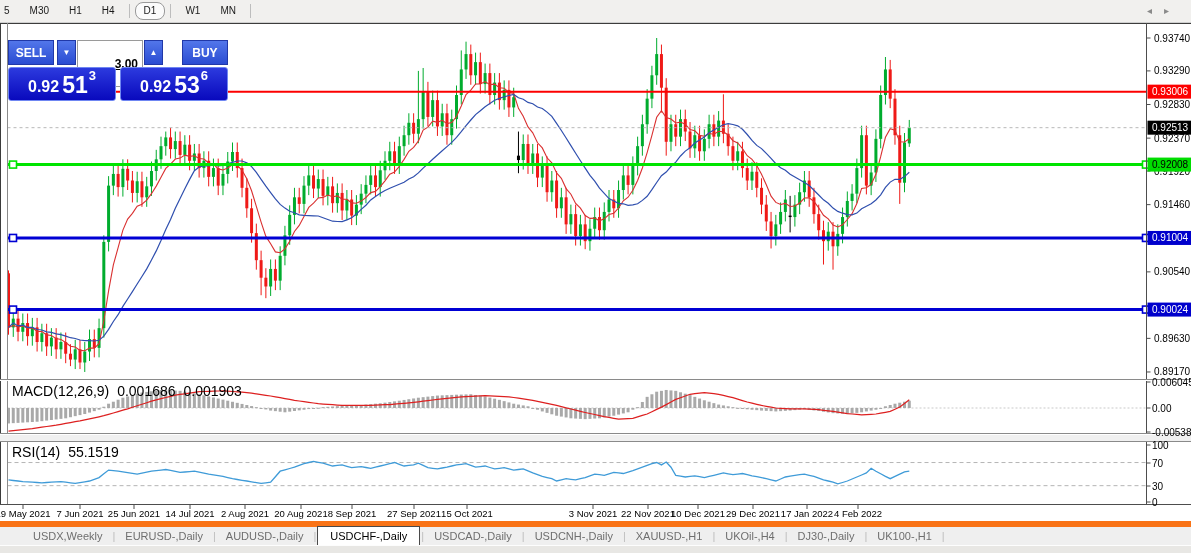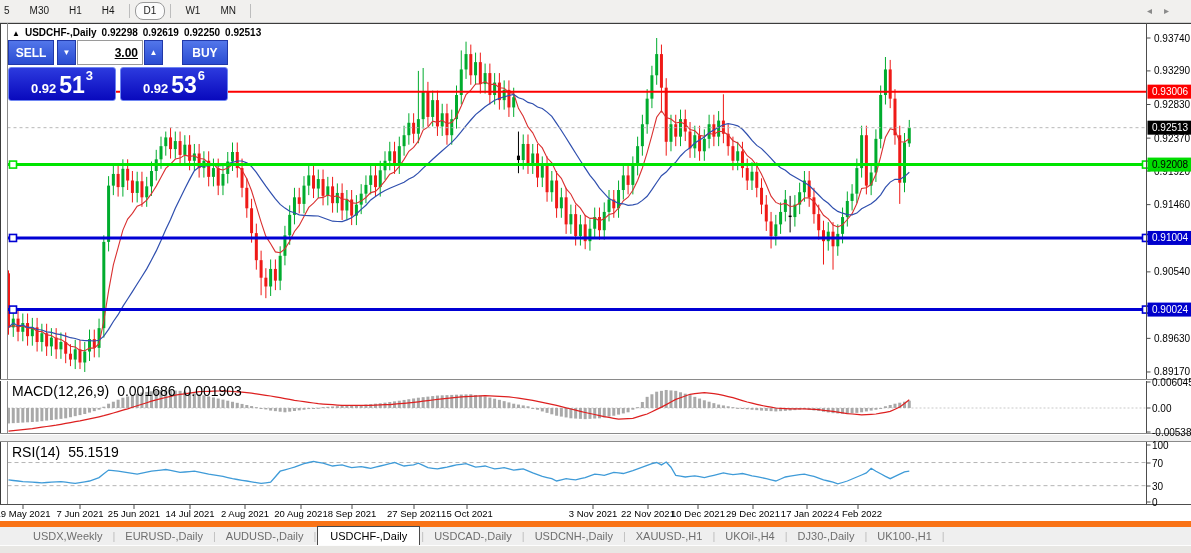--- a/index.html
+++ b/index.html
@@ -22,26 +22,26 @@
   
   #tradepanel{position:absolute;left:8px;top:17px;width:220px;}
   #tp-row1{display:flex;align-items:stretch;height:25px;}
   .tpbtn{background:linear-gradient(#5276ea,#2a4cd2);color:#fff;font-weight:bold;font-size:12px;
          border:1px solid #2038a8;border-radius:0;display:flex;align-items:center;justify-content:center;cursor:pointer;}
   #sellbtn{width:55px;}
   #buybtn{width:55px;margin-left:19px;}
   #voldown{width:21px;margin-left:3px;font-size:8px;}
   #volup{width:21px;margin-right:0;font-size:8px;}
   #volbox{width:56px;height:23px;border:1px solid #9a9a9a;background:#fff;color:#000;
-          font-size:12px;font-weight:bold;text-align:right;padding:0 4px;margin:0 1px;font-family:"Liberation Sans",sans-serif;text-decoration:underline;}
+          font-size:12px;font-weight:bold;text-align:right;padding:11px 4px;margin:0 1px;font-family:"Liberation Sans",sans-serif;text-decoration:underline;}
   #tp-row2{display:flex;margin-top:2px;height:34px;}
   .pricebox{width:106px;background:linear-gradient(#2c3ade,#0909bd);border:1px solid #6f86f2;border-radius:3px;
             color:#fff;display:flex;align-items:flex-end;justify-content:center;padding-bottom:2px;cursor:pointer;}
   .pricebox + .pricebox{margin-left:4px;}
-  .pb-small{font-size:13px;font-weight:bold;margin-right:3px;margin-bottom:2px;}
+  .pb-small{font-size:16px;font-weight:bold;margin-right:3px;margin-bottom:2px;}
   .pb-big{font-size:23px;font-weight:bold;line-height:26px;}
   .pb-sup{font-size:13px;font-weight:bold;align-self:flex-start;margin-left:1px;}
   
   #tabbar{position:absolute;left:0;top:521px;width:1191px;height:24px;background:#efefef;
           border-top:6px solid #f97316;display:flex;align-items:center;font-size:11px;color:#6e6e6e;padding-left:24px;box-sizing:border-box;}
   .tab{padding:3px 9px;white-space:nowrap;cursor:pointer;}
   .tab.active{background:#ffffff;border:1px solid #4a4a4a;color:#000;padding:3px 12px;}
   .tabsep{color:#bdbdbd;padding:0 1px;}
   #tabarrows{position:absolute;right:10px;top:5px;color:#8a8a8a;font-size:10px;letter-spacing:12px;cursor:pointer;}
   #bottomstrip{position:absolute;left:0;top:545px;width:1191px;height:8px;background:#e8e7e4;border-top:1px solid #fdfdfd;}
@@ -756,23 +756,20 @@
           <text x="698" y="494" font-size="9.5" fill="#000" text-anchor="middle">10 Dec 2021</text>
           <line x1="753" y1="482" x2="753" y2="486" stroke="#4d4d4d"></line>
           <text x="753" y="494" font-size="9.5" fill="#000" text-anchor="middle">29 Dec 2021</text>
           <line x1="807" y1="482" x2="807" y2="486" stroke="#4d4d4d"></line>
           <text x="807" y="494" font-size="9.5" fill="#000" text-anchor="middle">17 Jan 2022</text>
           <line x1="858" y1="482" x2="858" y2="486" stroke="#4d4d4d"></line>
           <text x="858" y="494" font-size="9.5" fill="#000" text-anchor="middle">4 Feb 2022</text>
         </g>
       </svg>
 
-    <div id="charttitle">
-      <span class="arr">▲</span><span>USDCHF-,Daily</span><span class="val">0.92298</span><span class="val">0.92619</span><span class="val">0.92250</span><span class="val">0.92513</span>
-    </div>
 
     <div id="tradepanel">
       <div id="tp-row1">
         <div id="sellbtn" class="tpbtn">SELL</div>
         <div id="voldown" class="tpbtn">▼</div>
         <input id="volbox" value="3.00" style="">
         <div id="volup" class="tpbtn">▲</div>
         <div id="buybtn" class="tpbtn">BUY</div>
       </div>
       <div id="tp-row2">

